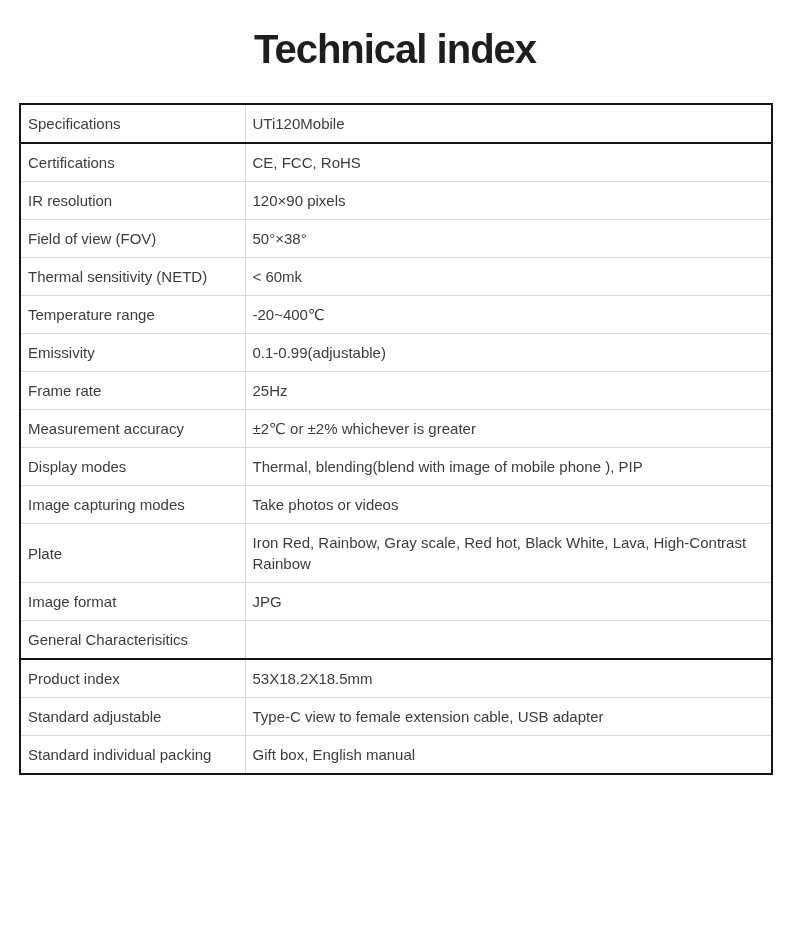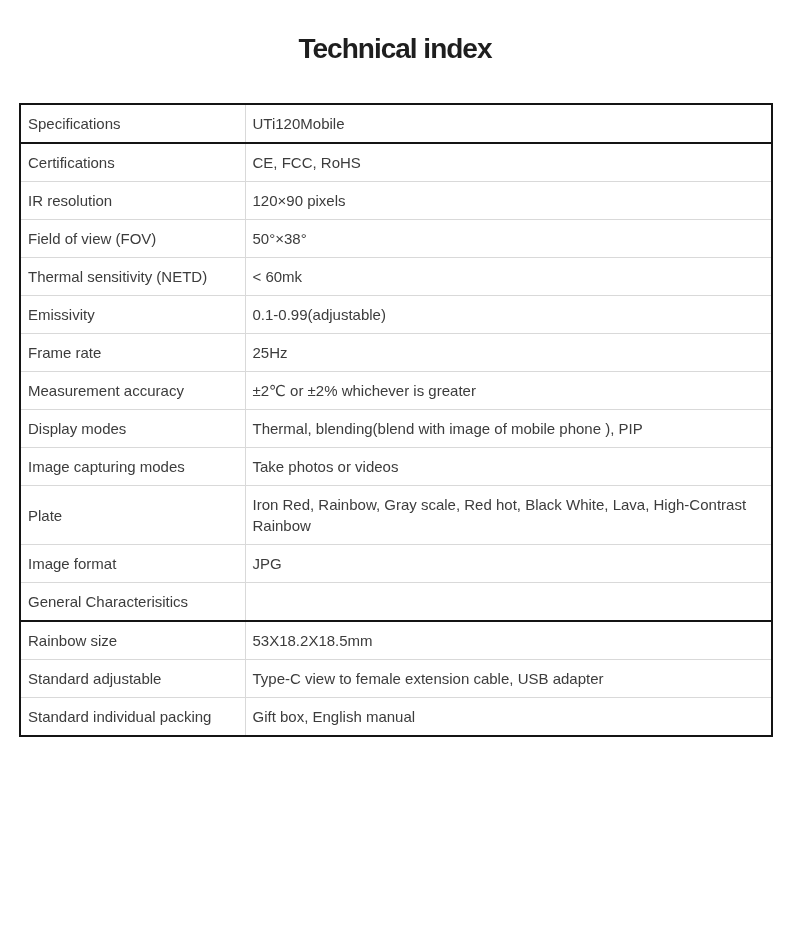--- a/index.html
+++ b/index.html
@@ -14,21 +14,21 @@
   body{
     width:790px;
     height:940px;
     background:var(--bg);
     font-family:"Liberation Sans","DejaVu Sans",sans-serif;
     overflow:hidden;
   }
   .page-title{
     margin:28px 0 0 0;
     text-align:center;
-    font-size:28px;
+    font-size:40px;
     line-height:42px;
     font-weight:bold;
     letter-spacing:-1px;
     color:var(--title);
   }
   table.spec-table{
     border-collapse:collapse;
     table-layout:fixed;
     width:754px;
     margin:33px 0 9px 19px;
@@ -72,20 +72,24 @@
       </tr>
       <tr>
         <td class="label">Field of view (FOV)</td>
         <td class="value">50°×38°</td>
       </tr>
       <tr>
         <td class="label">Thermal sensitivity (NETD)</td>
         <td class="value">&lt; 60mk</td>
       </tr>
       <tr>
+        <td class="label">Temperature range</td>
+        <td class="value">-20~400℃</td>
+      </tr>
+      <tr>
         <td class="label">Emissivity</td>
         <td class="value">0.1-0.99(adjustable)</td>
       </tr>
       <tr>
         <td class="label">Frame rate</td>
         <td class="value">25Hz</td>
       </tr>
       <tr>
         <td class="label">Measurement accuracy</td>
         <td class="value">±2℃ or ±2% whichever is greater</td>
@@ -104,21 +108,21 @@
       </tr>
       <tr>
         <td class="label">Image format</td>
         <td class="value">JPG</td>
       </tr>
       <tr class="thick-b">
         <td class="label">General Characterisitics</td>
         <td class="value"></td>
       </tr>
       <tr>
-        <td class="label">Rainbow size</td>
+        <td class="label">Product index</td>
         <td class="value">53X18.2X18.5mm</td>
       </tr>
       <tr>
         <td class="label">Standard adjustable</td>
         <td class="value">Type-C view to female extension cable, USB adapter</td>
       </tr>
       <tr>
         <td class="label">Standard individual packing</td>
         <td class="value">Gift box, English manual</td>
       </tr>

